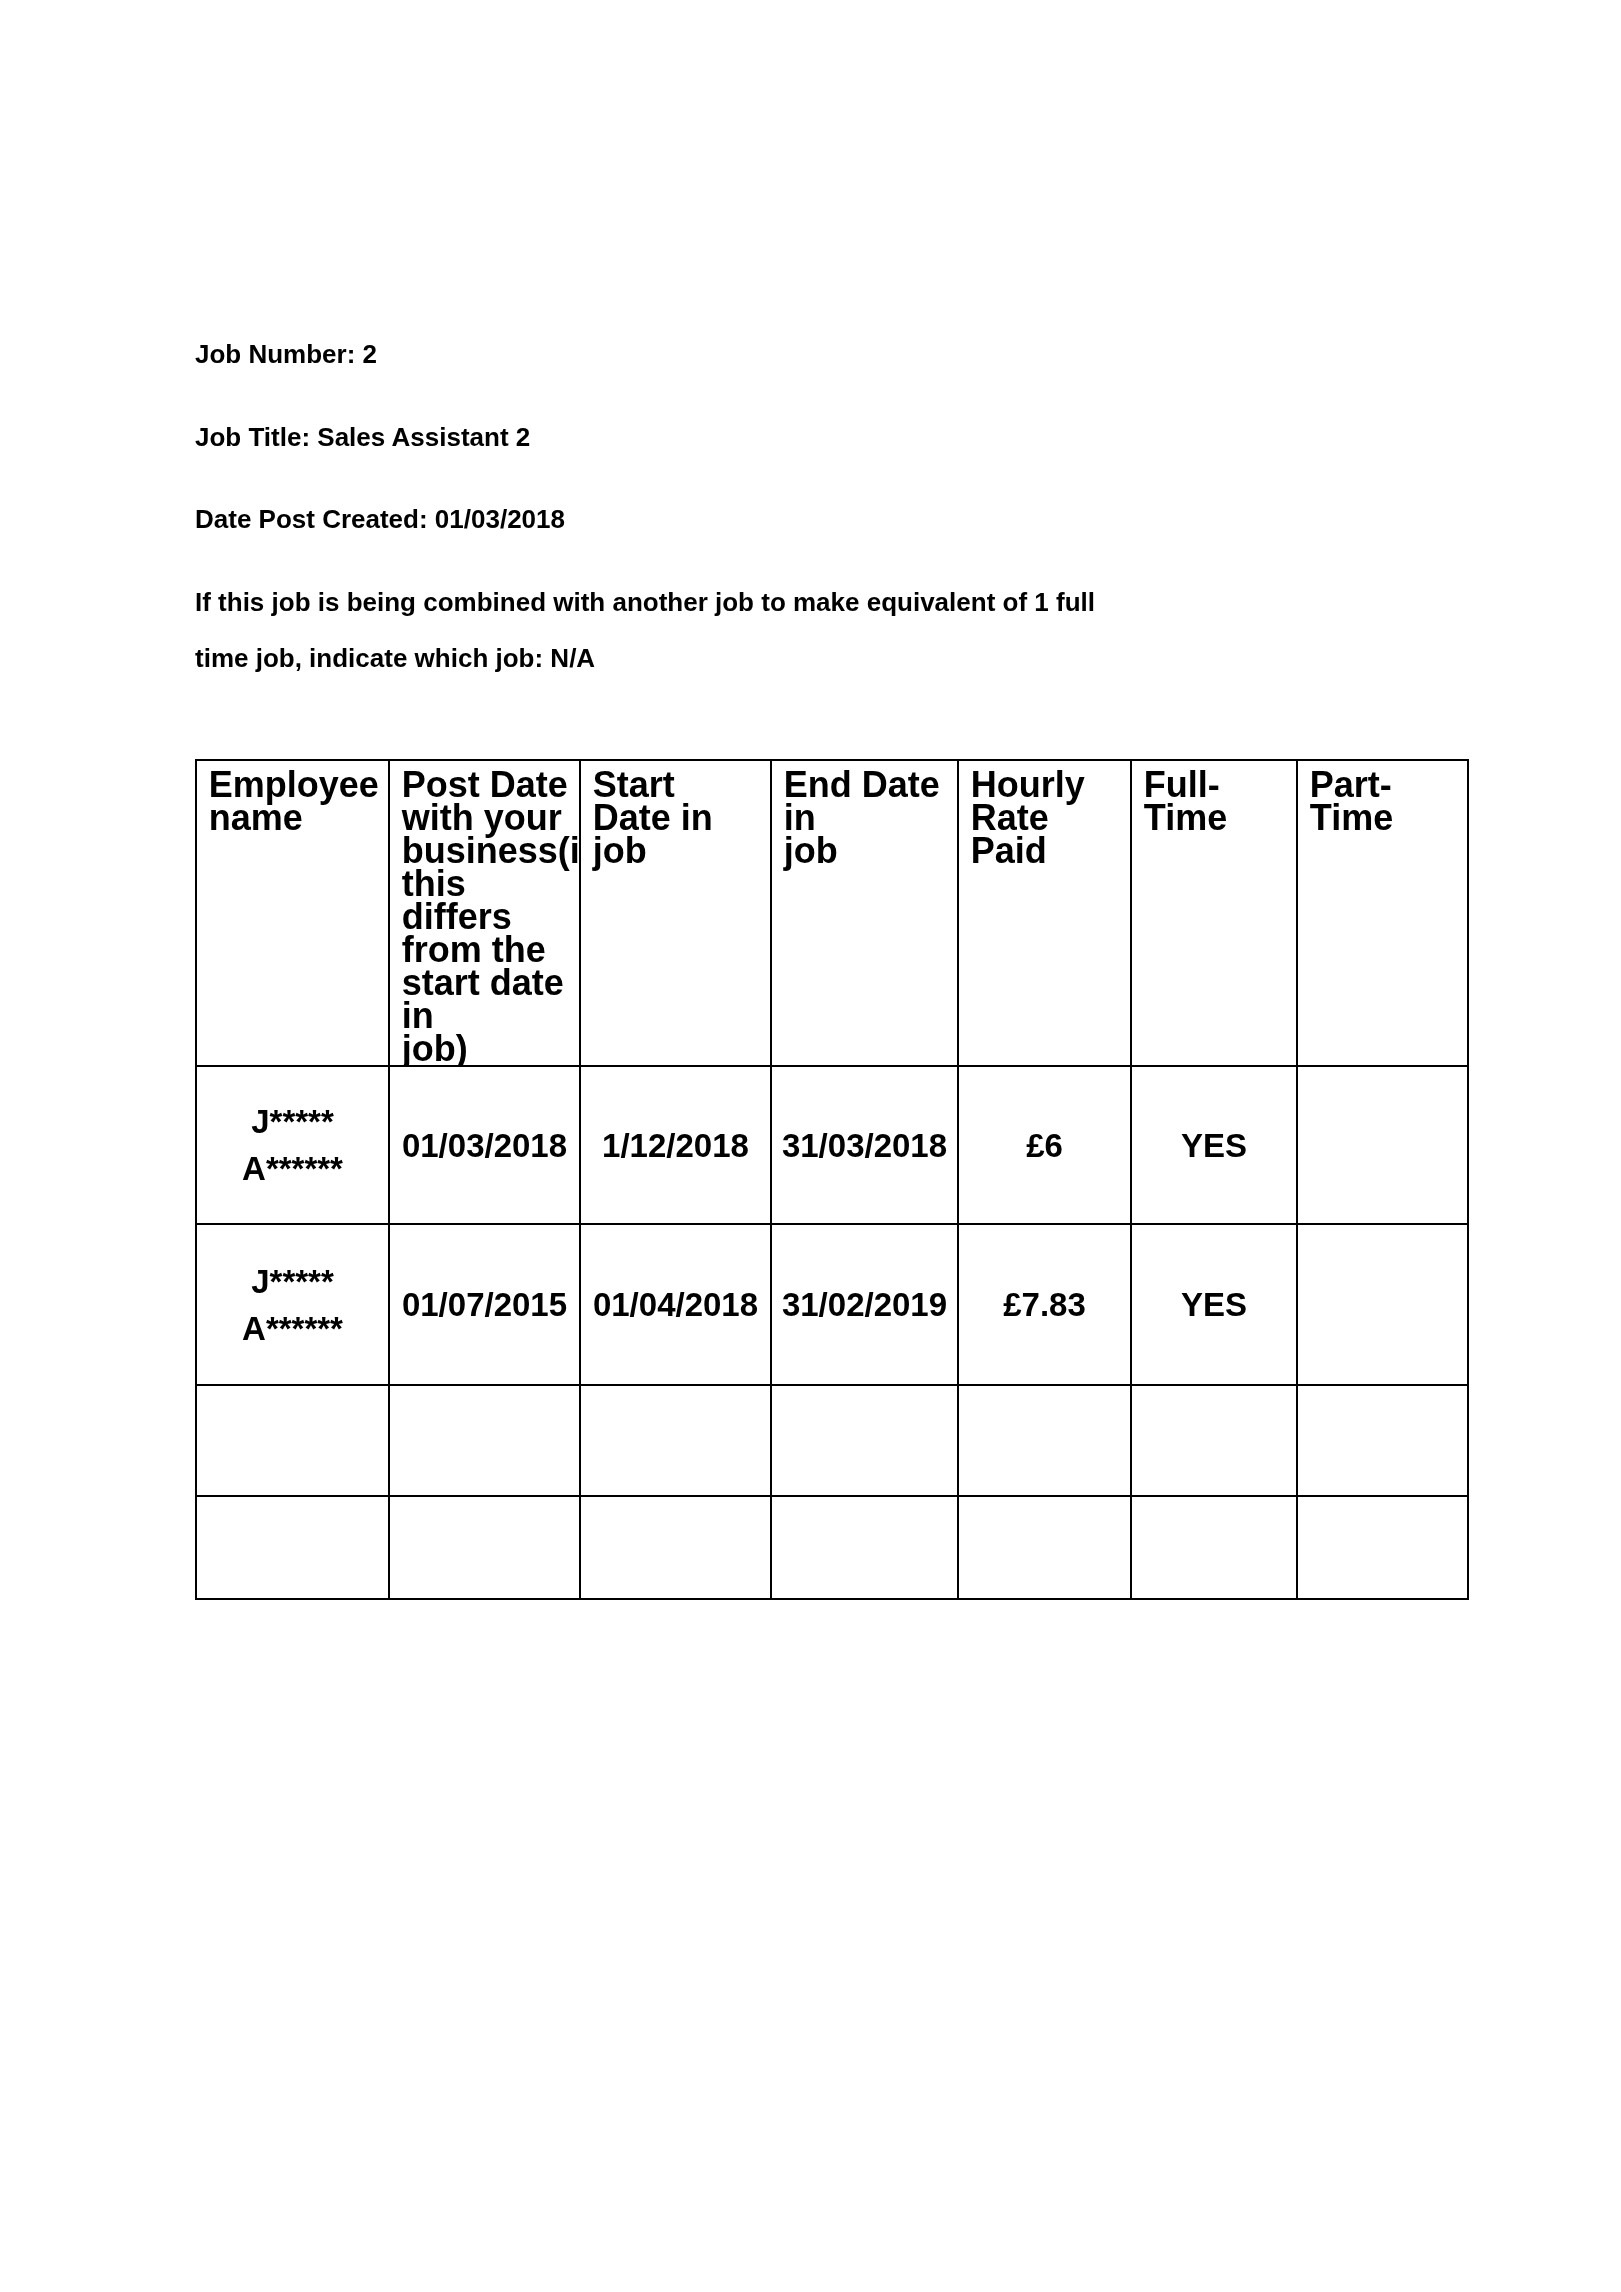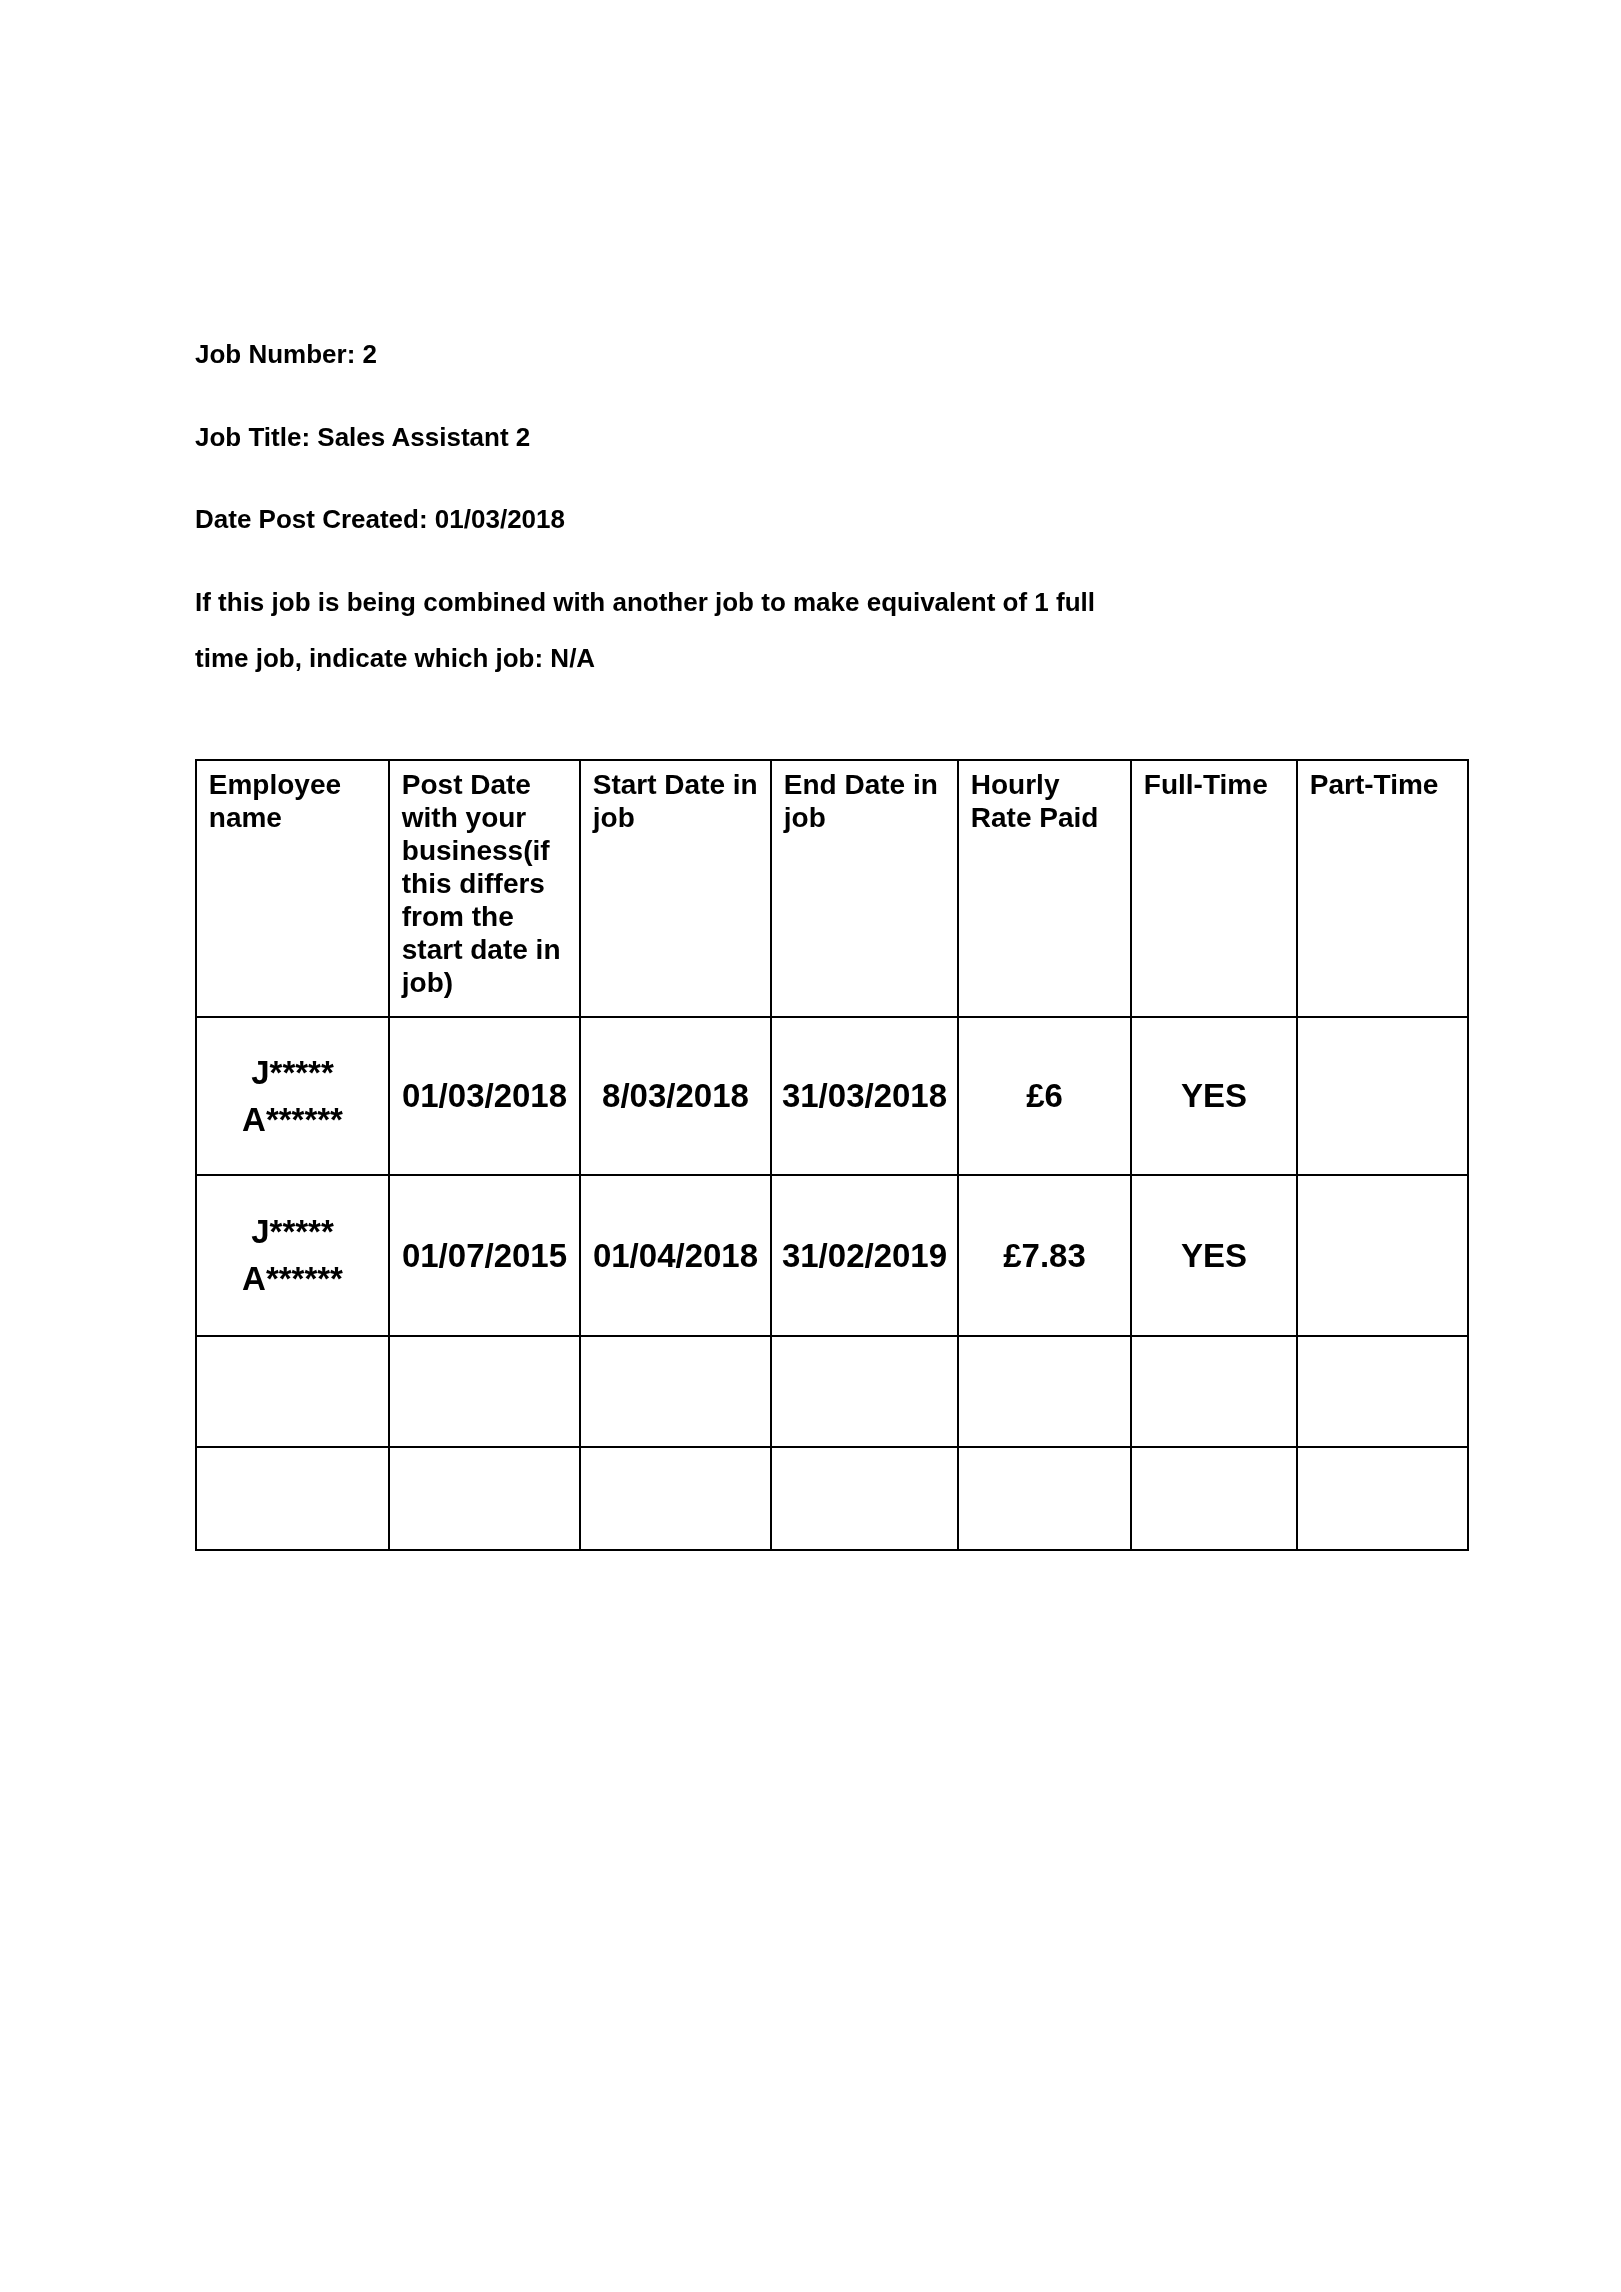--- a/index.html
+++ b/index.html
@@ -39,21 +39,21 @@
     width: 1271px;
     margin-top: 73px;
   }
   table.emp-table td {
     border: 2px solid #000000;
     overflow: hidden;
   }
   table.emp-table tr.header-row td {
     vertical-align: top;
     text-align: left;
-    font-size: 28px;
+    font-size: 36px;
     line-height: 33px;
     padding: 7.8px 7.8px 0 11.8px;
   }
   table.emp-table tr.data-row td {
     vertical-align: middle;
     text-align: center;
     font-size: 33px;
     line-height: 47px;
     padding: 0 3.9px;
   }
@@ -122,21 +122,21 @@
         <td class="hdr">
             <span class="tline">Part-Time</span>
           </td>
       </tr>
       <tr class="data-row row-1">
         <td class="name">
             <span class="tline">J*****</span>
             <span class="tline">A******</span>
           </td>
         <td>01/03/2018</td>
-        <td>8/03/2018</td>
+        <td>1/12/2018</td>
         <td>31/03/2018</td>
         <td>£6</td>
         <td>YES</td>
         <td></td>
       </tr>
       <tr class="data-row row-2">
         <td class="name">
             <span class="tline">J*****</span>
             <span class="tline">A******</span>
           </td>

